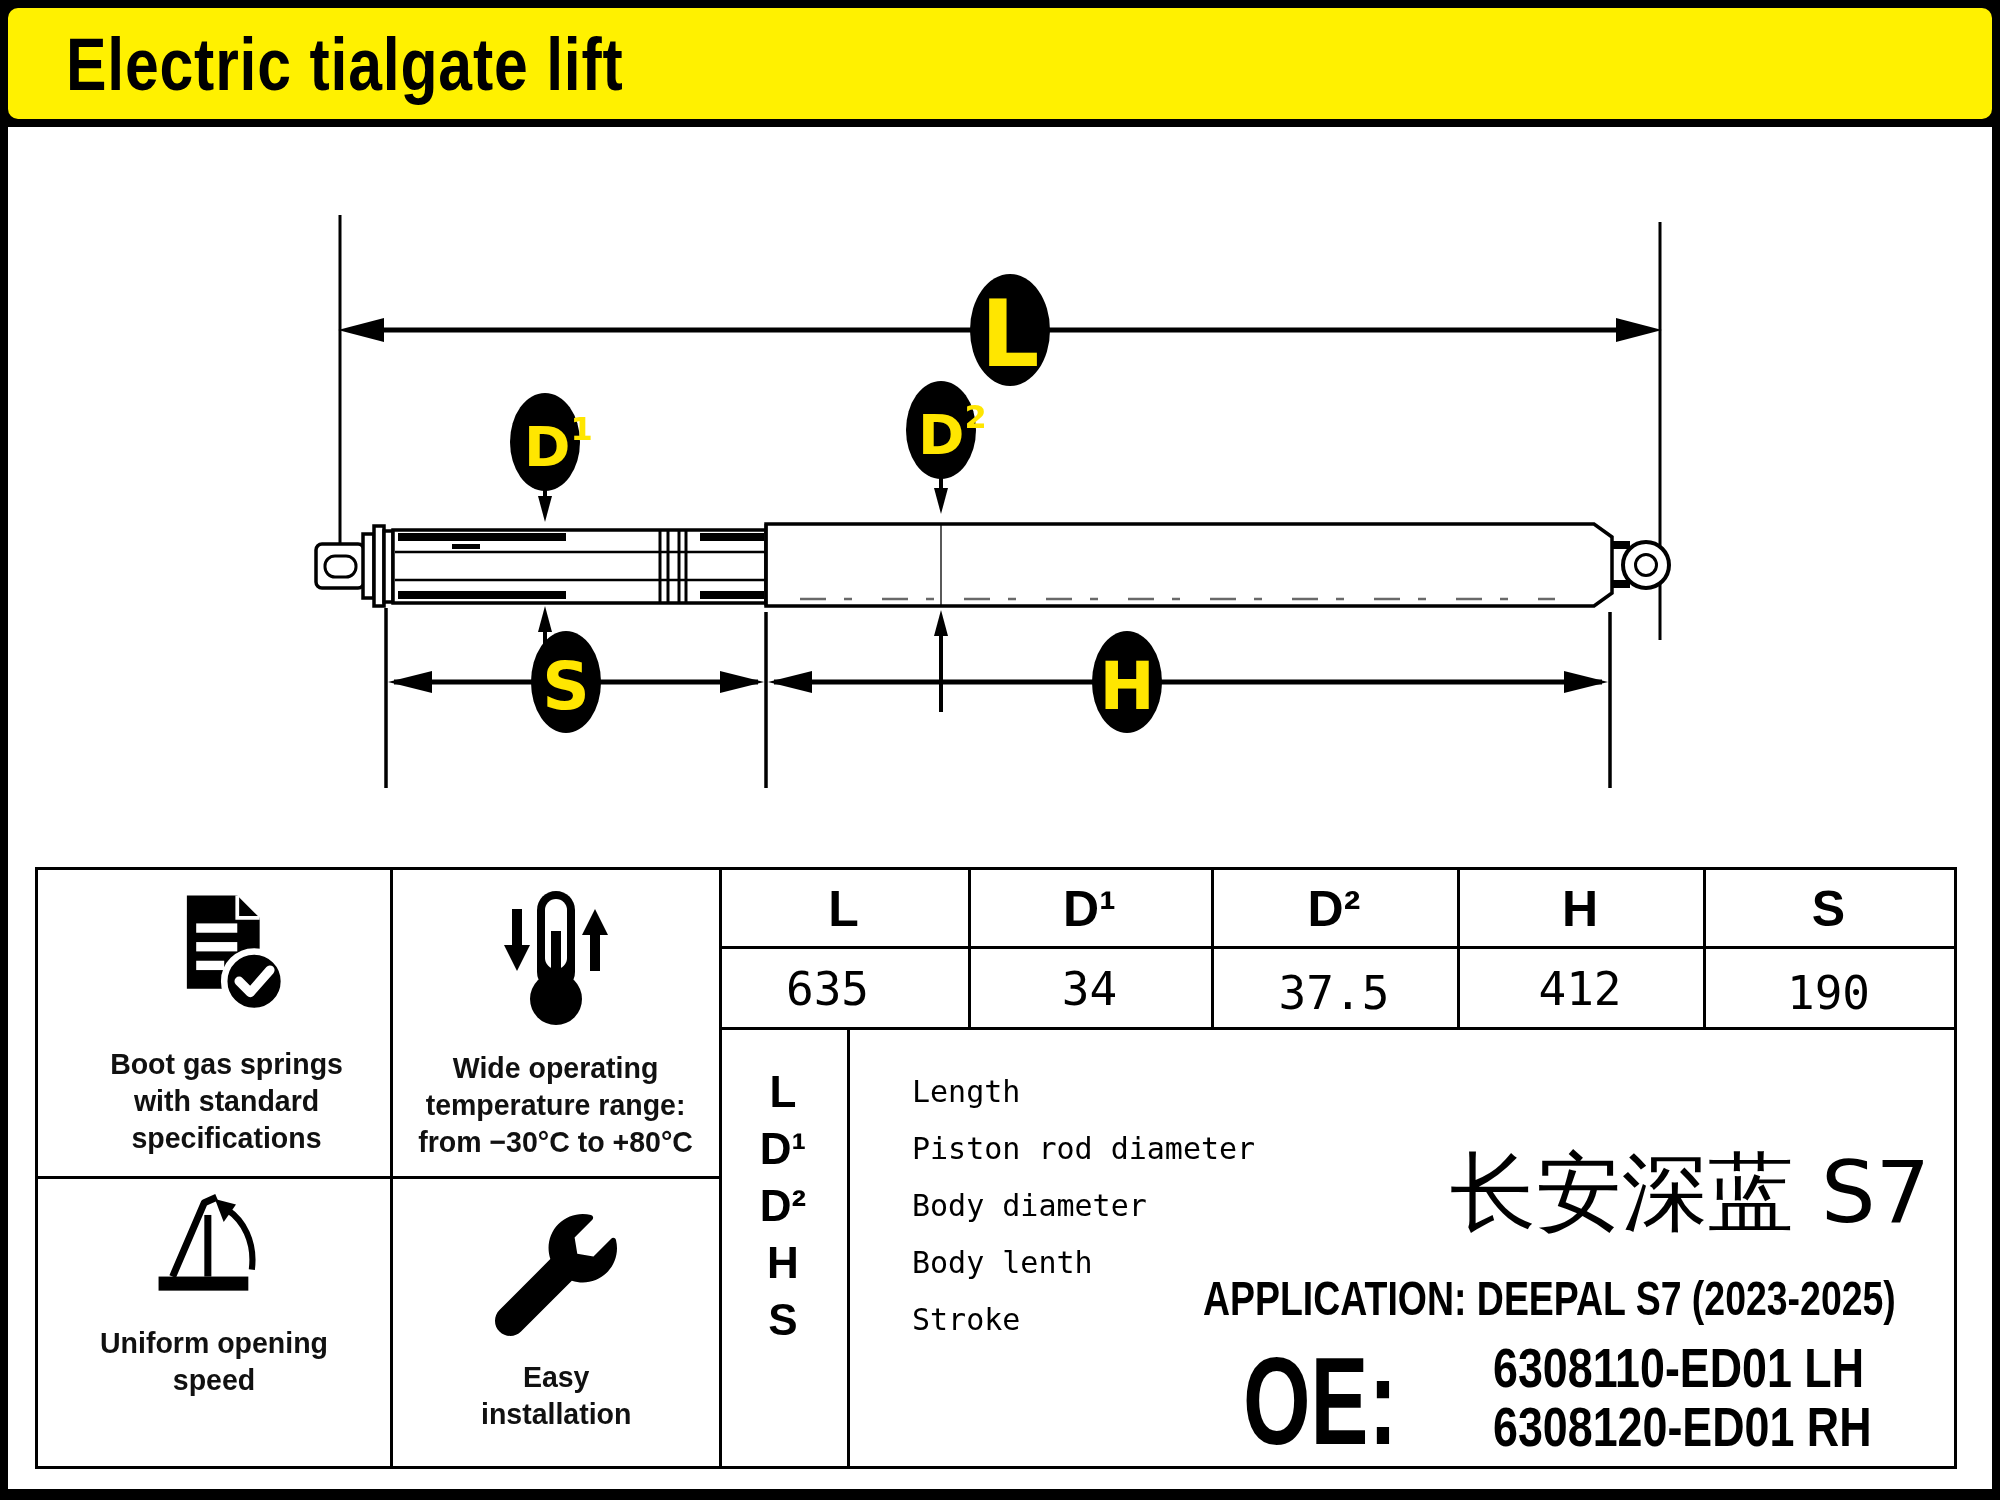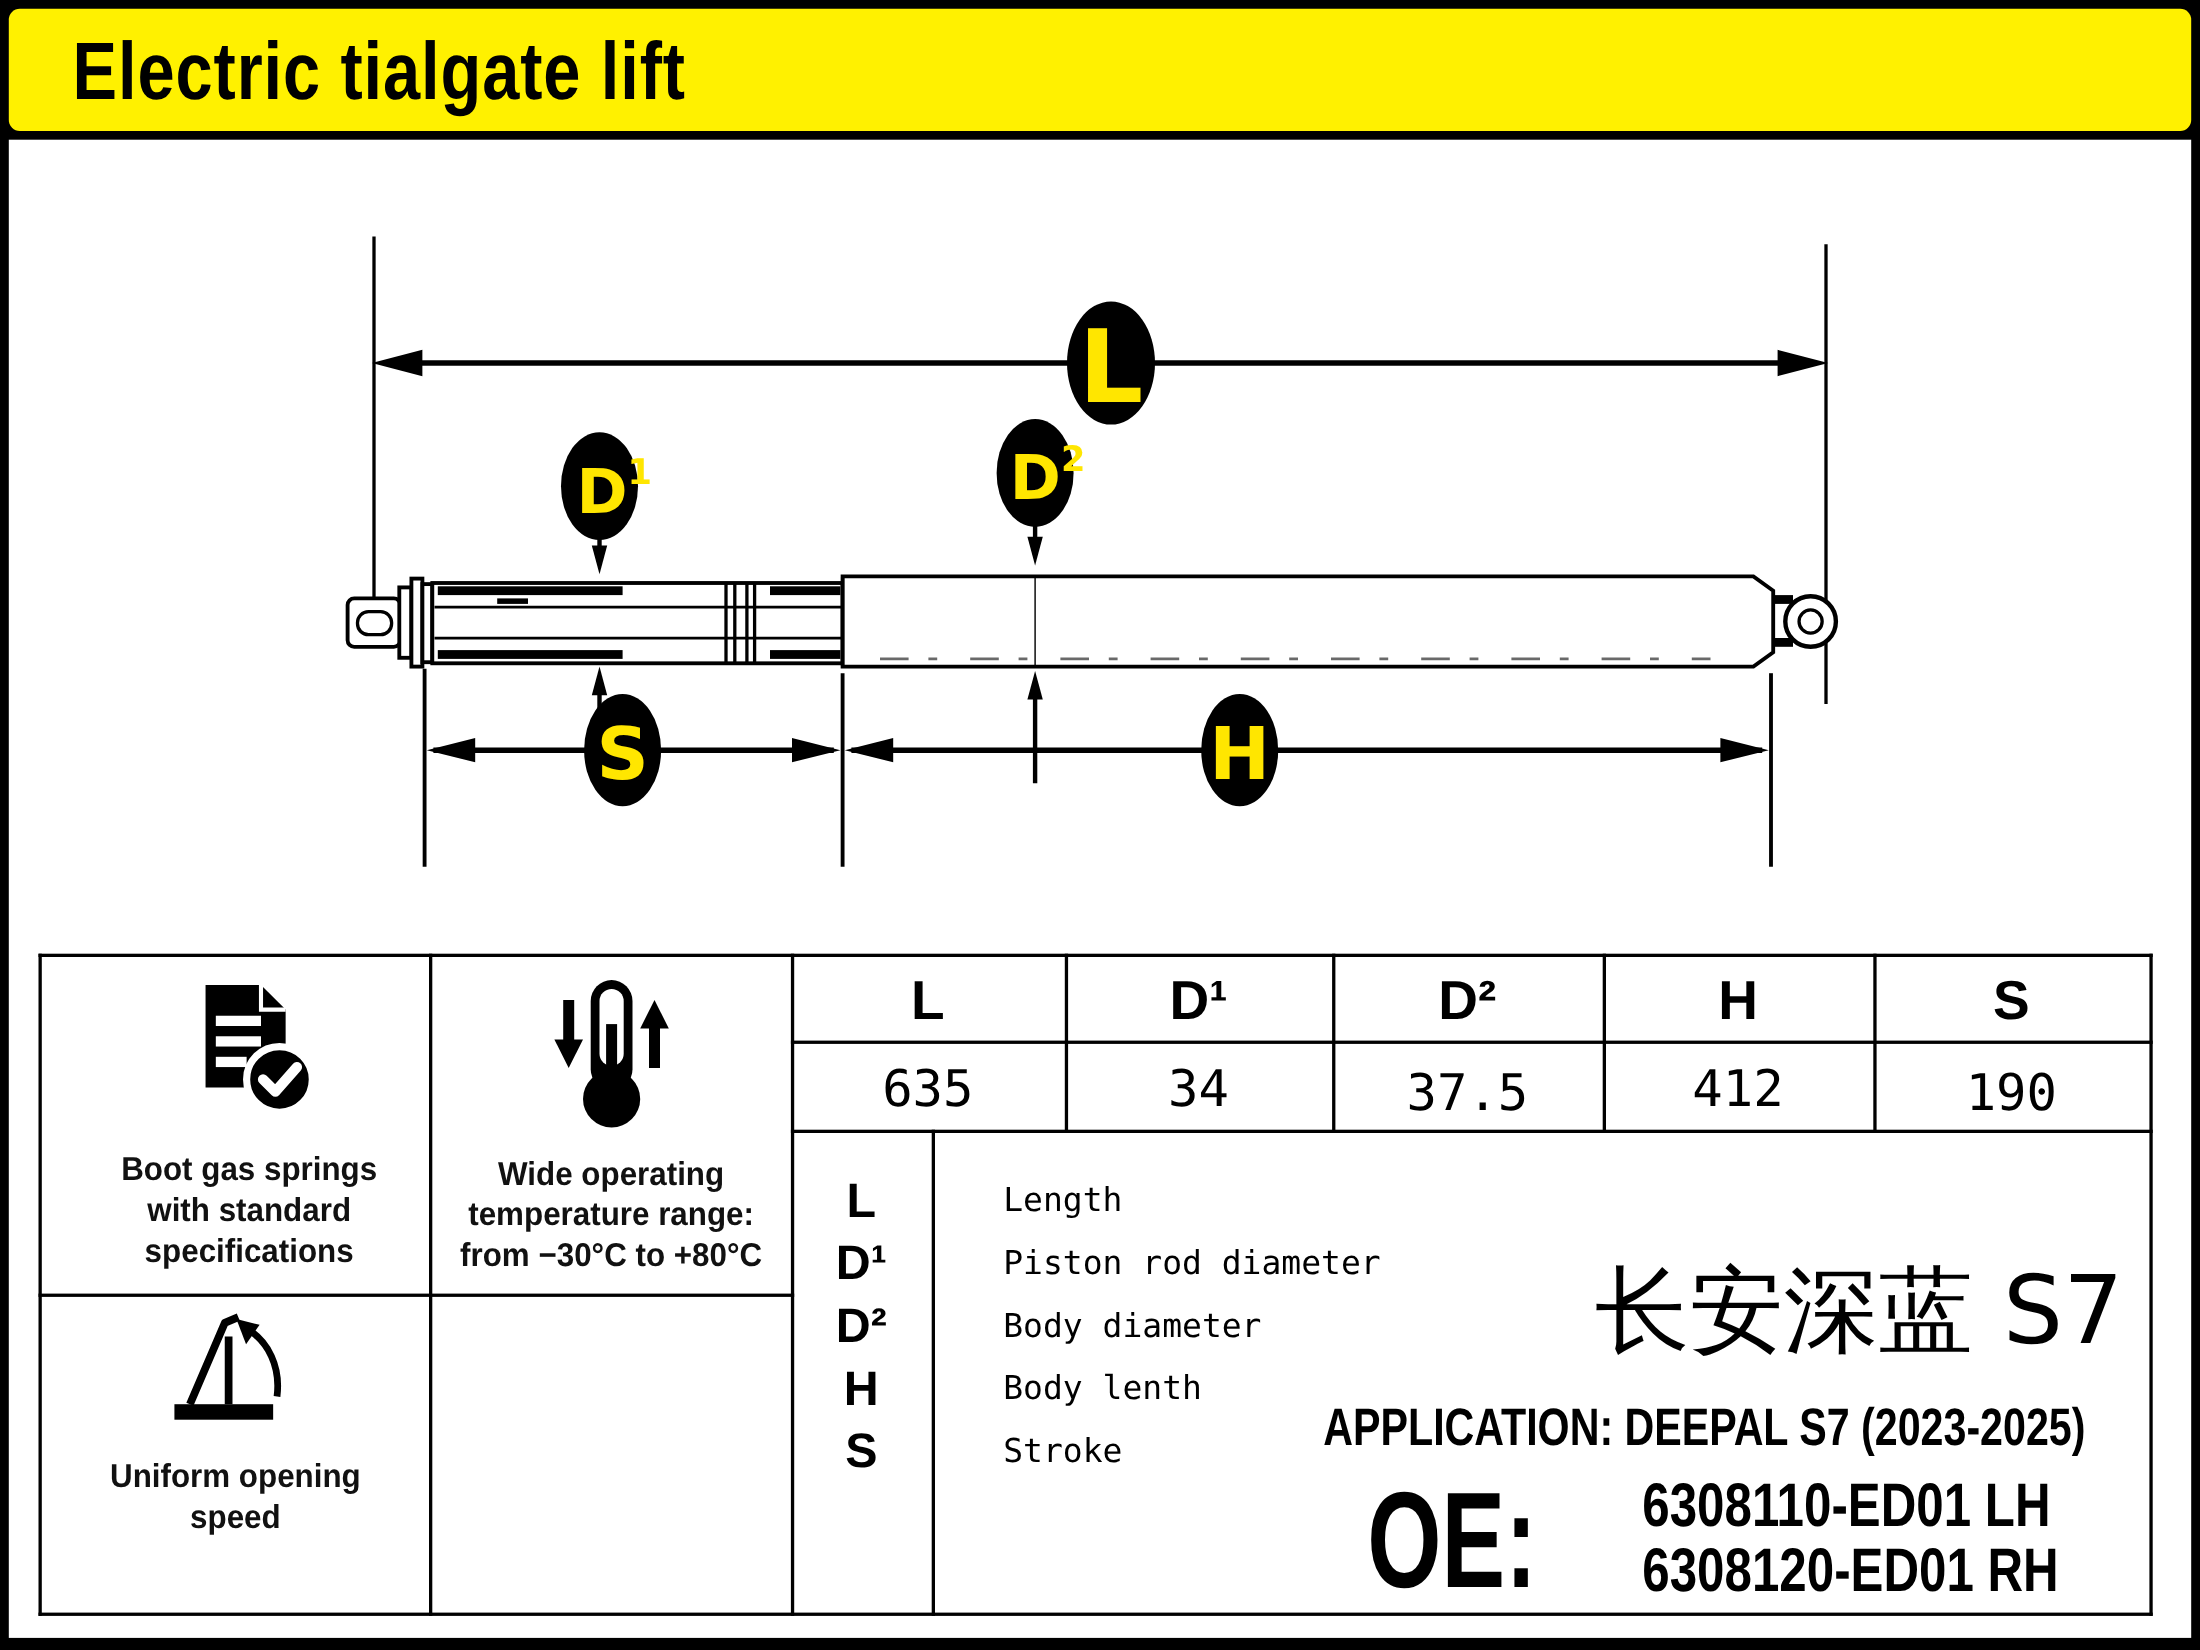--- a/index.html
+++ b/index.html
@@ -210,28 +210,35 @@
       <rect x="12" y="100" width="102" height="16" fill="#000"></rect>
       <polyline points="28,100 64,16 78,10" fill="none" stroke="#000" stroke-width="8" stroke-linejoin="round"></polyline>
       <line x1="68" y1="30" x2="68" y2="100" stroke="#000" stroke-width="8"></line>
       <path d="M118,92 C122,60 108,36 90,24" fill="none" stroke="#000" stroke-width="7"></path>
       <polygon points="76,12 100,18 86,38" fill="#000"></polygon>
     </svg>
     <div class="feature-text">Uniform opening
 speed</div>
   </div>
 
+  <div class="feature" style="left:393px;top:1179px;width:326px;height:287px;">
+    <svg width="122" height="122" viewBox="0 0 512 512">
+      <path fill="#000" d="M507.73 109.1c-2.24-9.03-13.54-12.09-20.12-5.51l-74.36 74.36-67.88-11.31-11.31-67.88 74.36-74.36c6.62-6.62 3.43-17.9-5.66-20.16-47.38-11.74-99.55.91-136.58 37.93-39.64 39.64-50.55 97.1-34.05 147.2L18.74 402.76c-24.99 24.99-24.99 65.51 0 90.5 24.99 24.99 65.51 24.99 90.5 0l213.21-213.21c50.12 16.71 107.47 5.68 147.37-34.22 37.07-37.07 49.7-89.32 37.91-136.73z"></path>
+    </svg>
+    <div class="feature-text">Easy
+installation</div>
+  </div>
 
   <div class="spec-head" style="left:719px;top:880px;width:249px;">L</div>
   <div class="spec-head" style="left:968px;top:880px;width:243px;">D¹</div>
   <div class="spec-head" style="left:1211px;top:880px;width:246px;">D²</div>
   <div class="spec-head" style="left:1457px;top:880px;width:246px;">H</div>
   <div class="spec-head" style="left:1703px;top:880px;width:251px;">S</div>
 
-  <div class="spec-val" style="left:719px;top:962px;width:249px;">635</div>
+  <div class="spec-val" style="left:703px;top:962px;width:249px;">635</div>
   <div class="spec-val" style="left:968px;top:962px;width:243px;">34</div>
   <div class="spec-val" style="left:1211px;top:966px;width:246px;">37.5</div>
   <div class="spec-val" style="left:1457px;top:962px;width:246px;">412</div>
   <div class="spec-val" style="left:1703px;top:966px;width:251px;">190</div>
 
   <div class="legend-sym" style="top:1067px;">L</div>
   <div class="legend-sym" style="top:1124px;">D¹</div>
   <div class="legend-sym" style="top:1181px;">D²</div>
   <div class="legend-sym" style="top:1238px;">H</div>
   <div class="legend-sym" style="top:1295px;">S</div>

